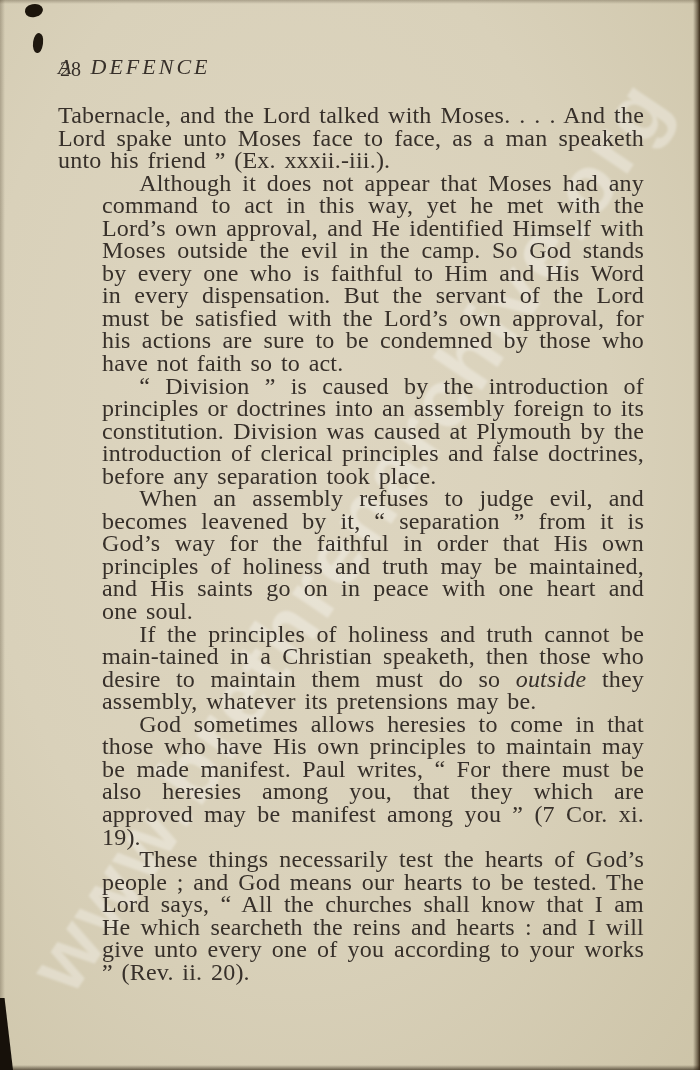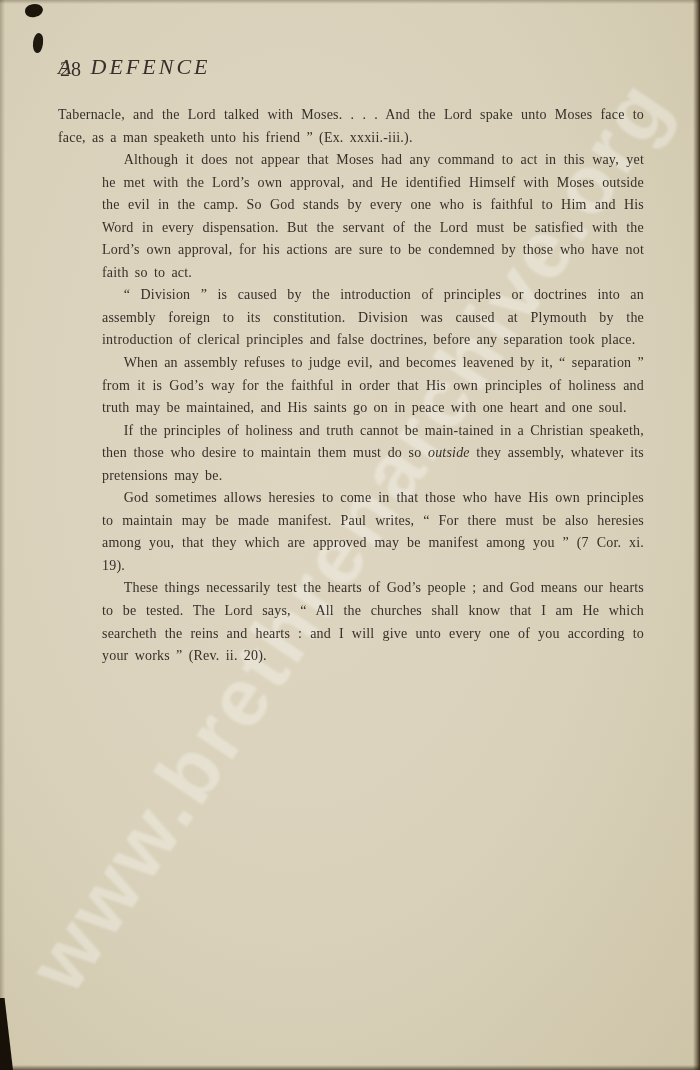--- a/index.html
+++ b/index.html
@@ -92,21 +92,21 @@
     text-align: left;
     font-size: 22px;
     font-style: italic;
     letter-spacing: 3px;
     word-spacing: 8px;
     padding-top: 2px;
   }
   .body-text p.para {
     margin: 0;
     text-align: justify;
-    font-size: 14px;
+    font-size: 24px;
     line-height: 22.55px;
     letter-spacing: 0.2px;
     word-spacing: 2.5px;
     text-rendering: optimizeLegibility;
   }
   .body-text p.para.indent {
     text-indent: 1.55em;
     margin-left: 44px;
   }
   .body-text em {

